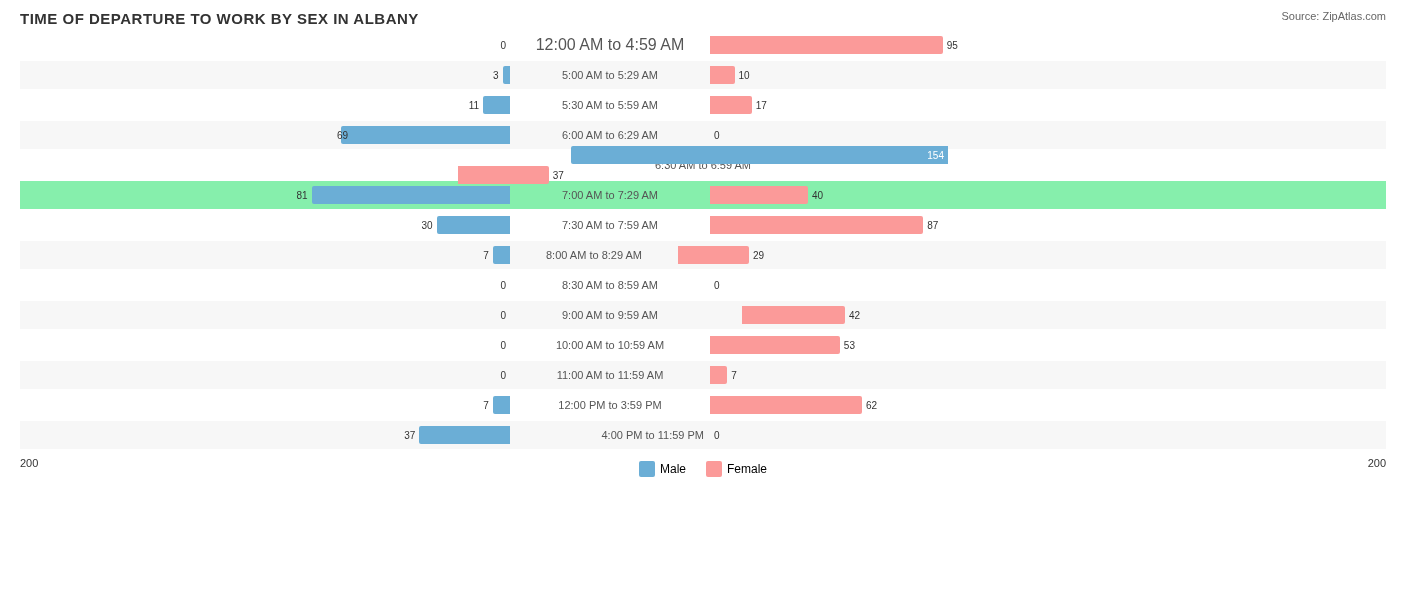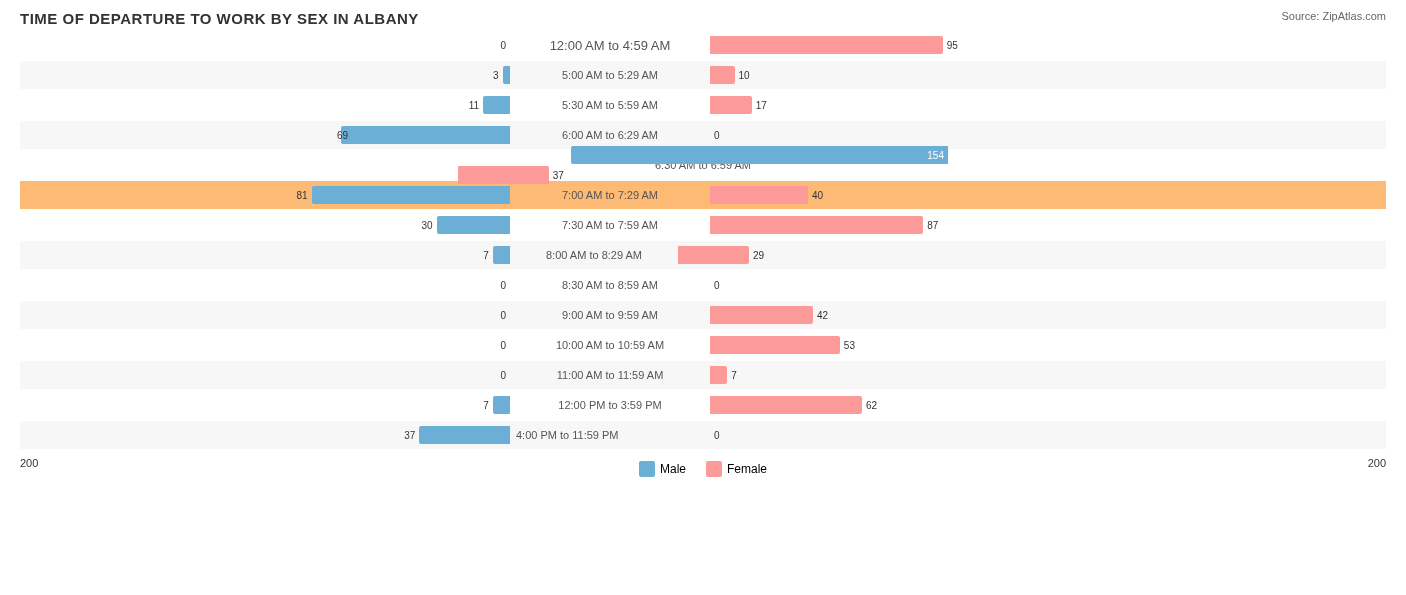--- a/index.html
+++ b/index.html
@@ -58,21 +58,21 @@
 
 <div class="chart-container">
   <div class="chart-title">TIME OF DEPARTURE TO WORK BY SEX IN ALBANY</div>
   <div class="source-text">Source: ZipAtlas.com</div>
 
   <div id="chart-body">
   <div style="display: flex; align-items: center; height: 28px; background: rgb(255, 255, 255); margin-bottom: 2px;">
         <div style="width: 490px; height: 28px; position: relative; display: flex; align-items: center; justify-content: flex-end;">
           <span style="position: absolute; right: 4px; font-size: 10px; color: rgb(51, 51, 51); white-space: nowrap;">0</span>
         </div>
-        <div style="width: 200px; text-align: center; font-size: 13px; color: rgb(85, 85, 85); flex-shrink: 0; padding: 0px 6px;">12:00 AM to 4:59 AM</div>
+        <div style="width: 200px; text-align: center; font-size: 16px; color: rgb(85, 85, 85); flex-shrink: 0; padding: 0px 6px;">12:00 AM to 4:59 AM</div>
         <div style="width: 490px; height: 28px; position: relative; display: flex; align-items: center;">
           <div style="position: absolute; left: 0px; height: 18px; width: 232.75px; background: rgb(251, 154, 153); border-radius: 0px 2px 2px 0px;"></div>
           <span style="position: absolute; left: 236.75px; font-size: 10px; color: rgb(51, 51, 51); white-space: nowrap;">95</span>
         </div>
       </div>
       <div style="display: flex; align-items: center; height: 28px; background: rgb(247, 247, 247); margin-bottom: 2px;">
         <div style="width: 490px; height: 28px; position: relative; display: flex; align-items: center; justify-content: flex-end;">
           <div style="position: absolute; right: 0px; height: 18px; width: 7.35px; background: rgb(107, 174, 214); border-radius: 2px 0px 0px 2px;"></div>
           <span style="position: absolute; right: 11.35px; font-size: 10px; color: rgb(51, 51, 51); white-space: nowrap;">3</span>
         </div>
@@ -107,21 +107,21 @@
         <div style="width: 490px; height: 28px; position: relative; display: flex; align-items: center; justify-content: flex-end;">
           <div style="position: absolute; right: 0px; height: 18px; width: 377.3px; background: rgb(107, 174, 214); border-radius: 2px 0px 0px 2px;"></div>
           <span style="position: absolute; right: 4px; font-size: 10px; color: rgb(255, 255, 255); white-space: nowrap; z-index: 2;">154</span>
         </div>
         <div style="width: 200px; text-align: center; font-size: 11px; color: rgb(85, 85, 85); flex-shrink: 0; padding: 0px 6px;">6:30 AM to 6:59 AM</div>
         <div style="width: 490px; height: 28px; position: relative; display: flex; align-items: center;">
           <div style="position: absolute; left: 0px; height: 18px; width: 90.65px; background: rgb(251, 154, 153); border-radius: 0px 2px 2px 0px;"></div>
           <span style="position: absolute; left: 94.65px; font-size: 10px; color: rgb(51, 51, 51); white-space: nowrap;">37</span>
         </div>
       </div>
-      <div style="display: flex; align-items: center; height: 28px; background: #fdba74; margin-bottom: 2px;">
+      <div style="display: flex; align-items: center; height: 28px; background: #86efac; margin-bottom: 2px;">
         <div style="width: 490px; height: 28px; position: relative; display: flex; align-items: center; justify-content: flex-end;">
           <div style="position: absolute; right: 0px; height: 18px; width: 198.45px; background: rgb(107, 174, 214); border-radius: 2px 0px 0px 2px;"></div>
           <span style="position: absolute; right: 202.45px; font-size: 10px; color: rgb(51, 51, 51); white-space: nowrap;">81</span>
         </div>
         <div style="width: 200px; text-align: center; font-size: 11px; color: rgb(85, 85, 85); flex-shrink: 0; padding: 0px 6px;">7:00 AM to 7:29 AM</div>
         <div style="width: 490px; height: 28px; position: relative; display: flex; align-items: center;">
           <div style="position: absolute; left: 0px; height: 18px; width: 98px; background: rgb(251, 154, 153); border-radius: 0px 2px 2px 0px;"></div>
           <span style="position: absolute; left: 102px; font-size: 10px; color: rgb(51, 51, 51); white-space: nowrap;">40</span>
         </div>
       </div>
@@ -154,21 +154,21 @@
         <div style="width: 200px; text-align: center; font-size: 11px; color: rgb(85, 85, 85); flex-shrink: 0; padding: 0px 6px;">8:30 AM to 8:59 AM</div>
         <div style="width: 490px; height: 28px; position: relative; display: flex; align-items: center;">
           <span style="position: absolute; left: 4px; font-size: 10px; color: rgb(51, 51, 51); white-space: nowrap;">0</span>
         </div>
       </div>
       <div style="display: flex; align-items: center; height: 28px; background: rgb(247, 247, 247); margin-bottom: 2px;">
         <div style="width: 490px; height: 28px; position: relative; display: flex; align-items: center; justify-content: flex-end;">
           <span style="position: absolute; right: 4px; font-size: 10px; color: rgb(51, 51, 51); white-space: nowrap;">0</span>
         </div>
         <div style="width: 200px; text-align: center; font-size: 11px; color: rgb(85, 85, 85); flex-shrink: 0; padding: 0px 6px;">9:00 AM to 9:59 AM</div>
-        <div style="width: 490px; height: 28px; position: relative; display: flex; align-items: center;">
+        <div style="width: 490px; height: 28px; position: relative; display: flex; align-items: center; margin-left: 32px;">
           <div style="position: absolute; left: 0px; height: 18px; width: 102.9px; background: rgb(251, 154, 153); border-radius: 0px 2px 2px 0px;"></div>
           <span style="position: absolute; left: 106.9px; font-size: 10px; color: rgb(51, 51, 51); white-space: nowrap;">42</span>
         </div>
       </div>
       <div style="display: flex; align-items: center; height: 28px; background: rgb(255, 255, 255); margin-bottom: 2px;">
         <div style="width: 490px; height: 28px; position: relative; display: flex; align-items: center; justify-content: flex-end;">
           <span style="position: absolute; right: 4px; font-size: 10px; color: rgb(51, 51, 51); white-space: nowrap;">0</span>
         </div>
         <div style="width: 200px; text-align: center; font-size: 11px; color: rgb(85, 85, 85); flex-shrink: 0; padding: 0px 6px;">10:00 AM to 10:59 AM</div>
         <div style="width: 490px; height: 28px; position: relative; display: flex; align-items: center;">
@@ -195,21 +195,21 @@
         <div style="width: 490px; height: 28px; position: relative; display: flex; align-items: center;">
           <div style="position: absolute; left: 0px; height: 18px; width: 151.9px; background: rgb(251, 154, 153); border-radius: 0px 2px 2px 0px;"></div>
           <span style="position: absolute; left: 155.9px; font-size: 10px; color: rgb(51, 51, 51); white-space: nowrap;">62</span>
         </div>
       </div>
       <div style="display: flex; align-items: center; height: 28px; background: rgb(247, 247, 247); margin-bottom: 2px;">
         <div style="width: 490px; height: 28px; position: relative; display: flex; align-items: center; justify-content: flex-end;">
           <div style="position: absolute; right: 0px; height: 18px; width: 90.65px; background: rgb(107, 174, 214); border-radius: 2px 0px 0px 2px;"></div>
           <span style="position: absolute; right: 94.65px; font-size: 10px; color: rgb(51, 51, 51); white-space: nowrap;">37</span>
         </div>
-        <div style="width: 200px; text-align: left; font-size: 11px; color: rgb(85, 85, 85); flex-shrink: 0; padding: 0px 6px;">4:00 PM to 11:59 PM</div>
+        <div style="width: 200px; text-align: right; font-size: 11px; color: rgb(85, 85, 85); flex-shrink: 0; padding: 0px 6px;">4:00 PM to 11:59 PM</div>
         <div style="width: 490px; height: 28px; position: relative; display: flex; align-items: center;">
           <span style="position: absolute; left: 4px; font-size: 10px; color: rgb(51, 51, 51); white-space: nowrap;">0</span>
         </div>
       </div>
     </div>
 
   <div style="display:flex; justify-content:space-between; padding: 0 0; margin-top:8px;">
     <span class="axis-label">200</span>
     <div class="legend">
       <div class="legend-item">

